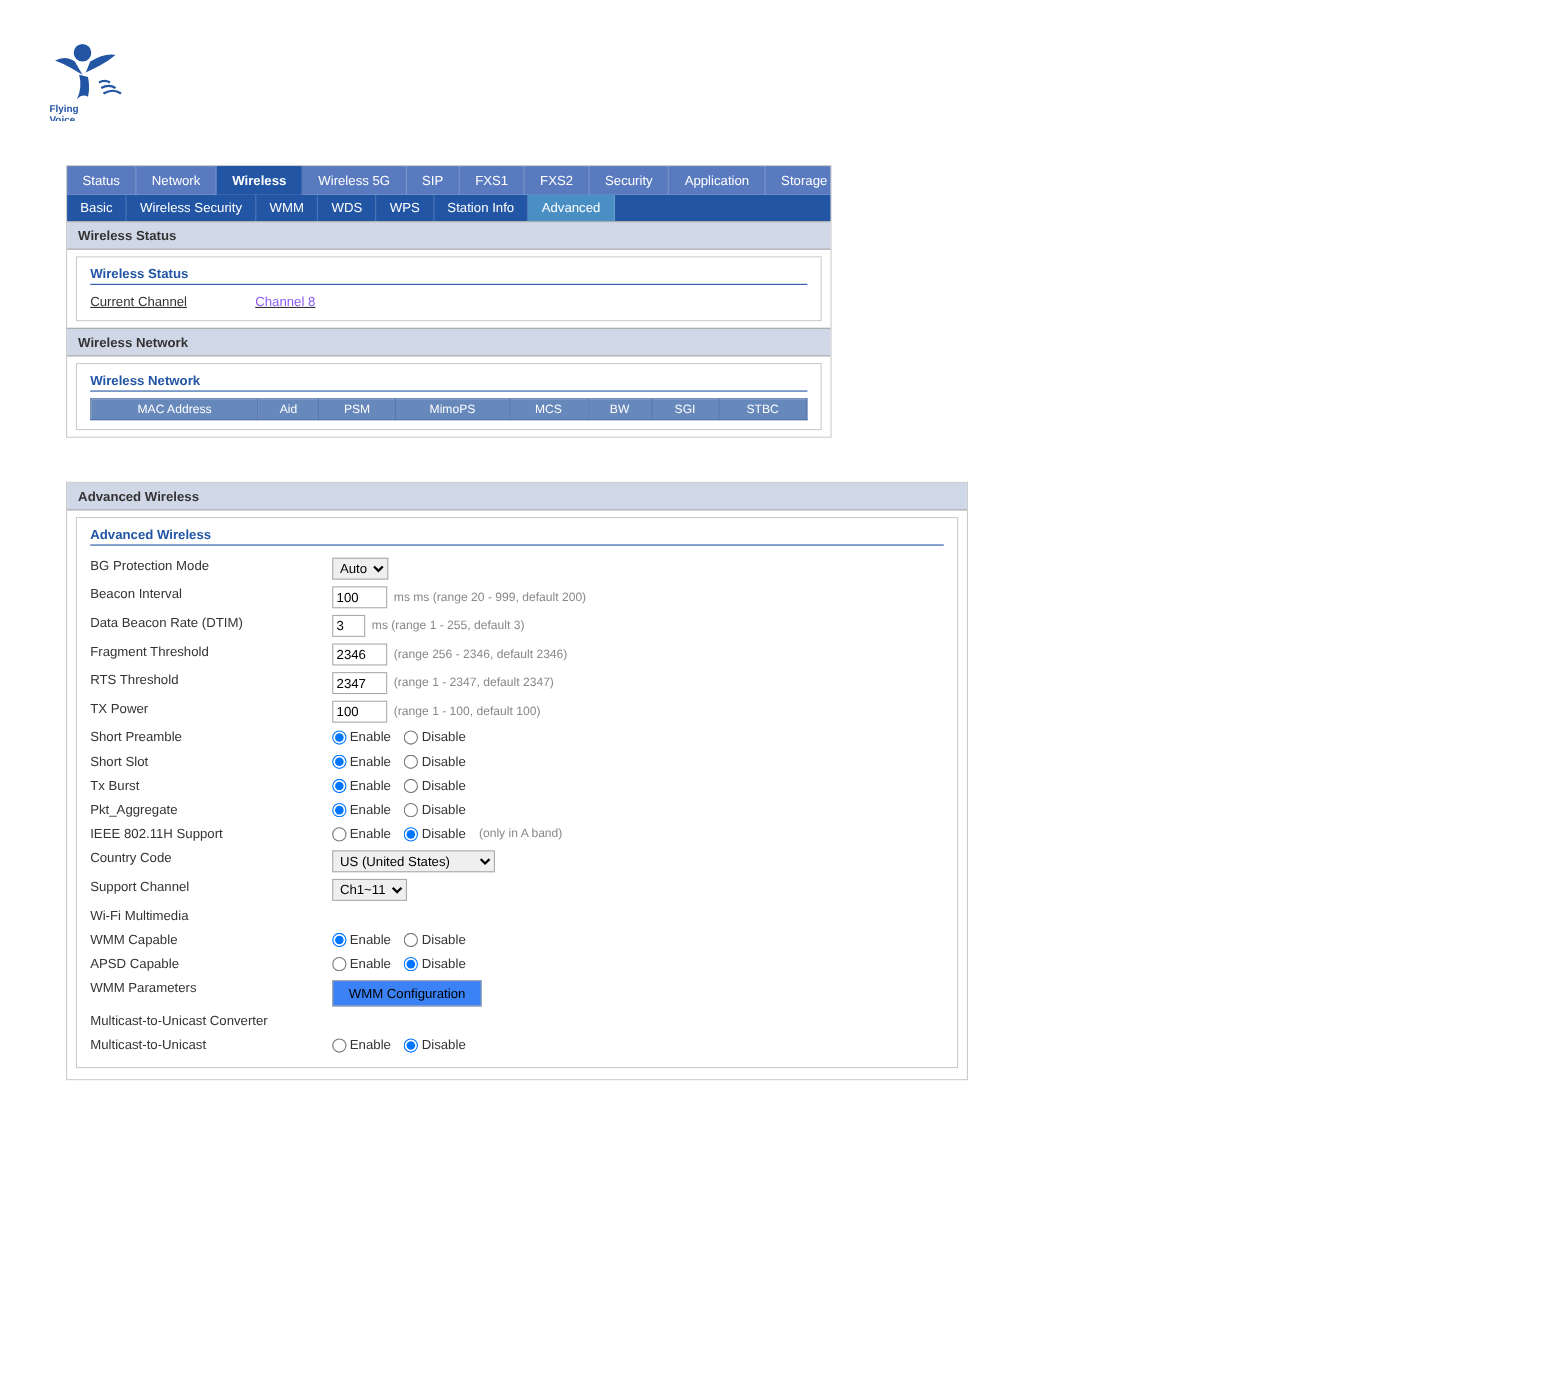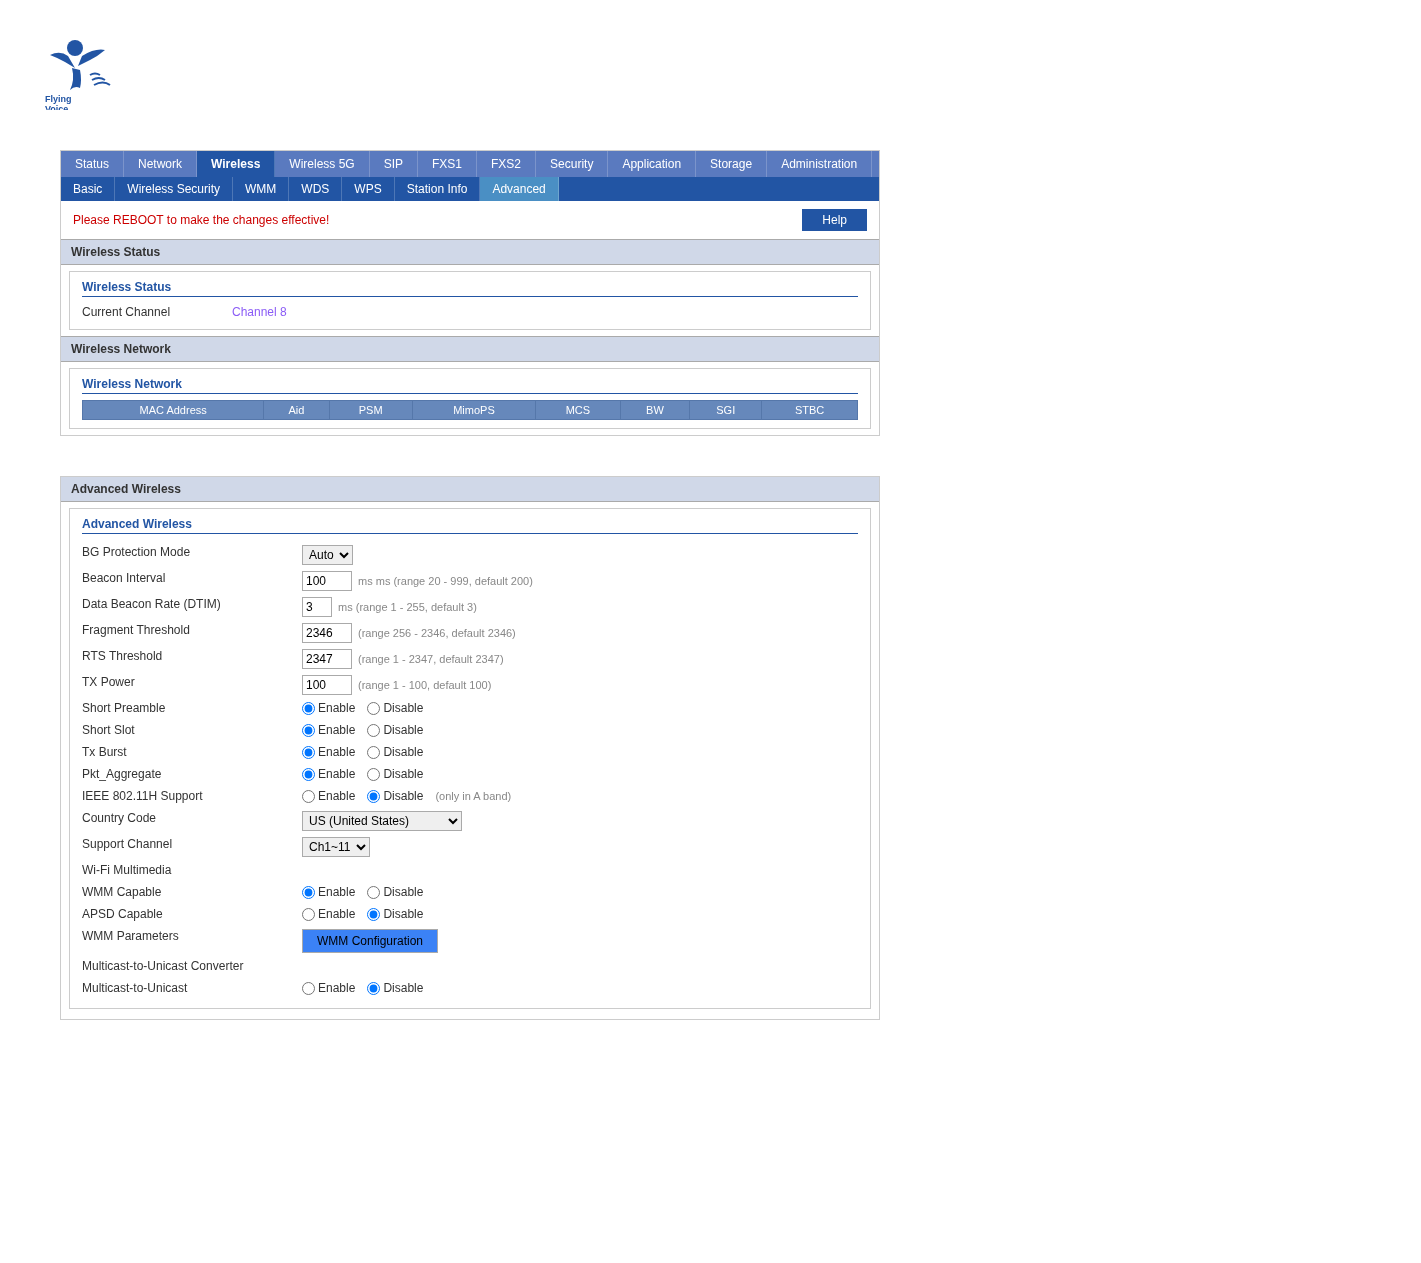--- a/index.html
+++ b/index.html
@@ -34,21 +34,21 @@
 
     
     .content-area {
       padding: 0 40px;
     }
 
     
     .panel {
       border: 1px solid #ccc;
       background: #fff;
-      width: 820px;
+      width: 696px;
       margin-bottom: 40px;
     }
 
     
     .nav-tabs {
       display: flex;
       background: #5a7abf;
       flex-wrap: nowrap;
     }
 
@@ -131,20 +131,21 @@
       font-size: 12px;
       margin-bottom: 6px;
       border-bottom: 1px solid #2255a4;
       padding-bottom: 2px;
     }
 
     .field-row {
       display: flex;
       align-items: center;
       padding: 2px 0;
+      text-decoration: underline;
     }
 
     .field-label {
       width: 150px;
       font-size: 12px;
       color: #333;
     }
 
     .field-value {
       font-size: 12px;
@@ -307,24 +308,20 @@
         <div class="sub-tabs">
           <div class="sub-tab">Basic</div>
           <div class="sub-tab">Wireless Security</div>
           <div class="sub-tab">WMM</div>
           <div class="sub-tab">WDS</div>
           <div class="sub-tab">WPS</div>
           <div class="sub-tab">Station Info</div>
           <div class="sub-tab active">Advanced</div>
         </div>
 
-        <div class="reboot-notice">
-          <span class="reboot-text">Please REBOOT to make the changes effective!</span>
-          <button class="help-btn">Help</button>
-        </div>
 
         <div class="section-header">Wireless Status</div>
 
         <div class="section-content">
           <div class="section-title">Wireless Status</div>
           <div class="field-row">
             <span class="field-label">Current Channel</span>
             <span class="field-value">Channel 8</span>
           </div>
         </div>
@@ -468,21 +465,21 @@
               <label class="radio-label">
                 <input type="radio" name="ieee80211h" checked="" style=""> Disable
               </label>
               <span class="adv-hint">(only in A band)</span>
             </div>
           </div>
 
           <div class="adv-row">
             <span class="adv-label">Country Code</span>
             <div class="adv-control">
-              <select class="adv-select" style="width:160px">
+              <select class="adv-select" style="width:148px">
                 <option>US (United States)</option>
               </select>
             </div>
           </div>
 
           <div class="adv-row">
             <span class="adv-label">Support Channel</span>
             <div class="adv-control">
               <select class="adv-select">
                 <option>Ch1~11</option>

